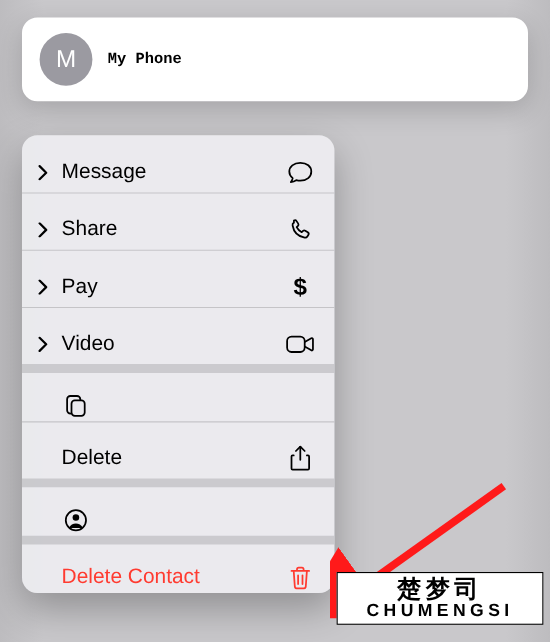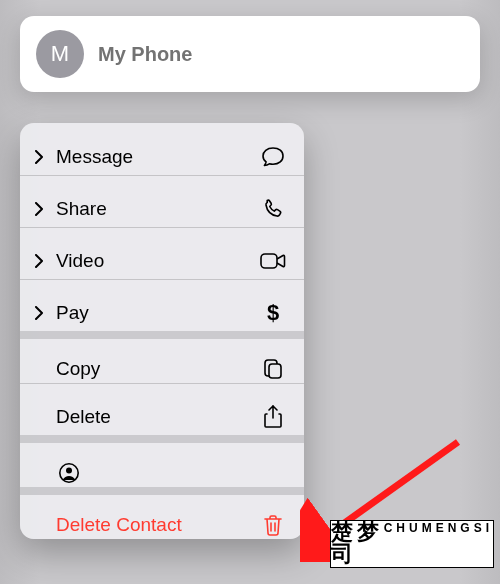--- a/index.html
+++ b/index.html
@@ -35,23 +35,24 @@
     color: #ffffff;
     font-size: 22px;
     font-weight: 500;
     display: flex;
     align-items: center;
     justify-content: center;
     flex: 0 0 auto;
   }
   .contact-name {
     margin-left: 14px;
-    font-size: 20px;
+    font-size: 14px;
     font-weight: 600;
-    color: #737373;
+    color: #000000;
+    font-family: Liberation Mono, monospace;
   }
 
   
   .menu {
     position: absolute;
     top: 123px;
     left: 20px;
     width: 284px;
     background: rgba(240,240,243,0.86);
     border-radius: 14px;
@@ -100,42 +101,42 @@
     top: 432px;
     left: 300px;
     pointer-events: none;
   }
 
   
   .watermark {
     position: absolute;
     right: 6px;
     bottom: 16px;
-    width: 164px;
+    width: 188px;
     height: 48px;
     background: #fff;
     border: 1px solid #000;
     box-sizing: border-box;
     display: flex;
-    flex-direction: row;
-    align-items: flex-start;
+    flex-direction: column;
+    align-items: center;
     justify-content: center;
     font-family: "Arial Black", Arial, sans-serif;
     line-height: 1;
   }
   .wm-cn {
     font-size: 22px;
     font-weight: 900;
     letter-spacing: 4px;
     color: #000;
     display: flex;
     align-items: baseline;
   }
   .wm-py {
-    font-size: 12px;
+    font-size: 16px;
     font-weight: 900;
     letter-spacing: 4px;
     color: #000;
     margin-top: 1px;
   }
 
   svg { display: block; }
 </style>
 </head>
 <body>
@@ -176,42 +177,41 @@
         </svg>
     </span>
   </div>
 
   <div class="menu-item">
     <span class="chev">
       <svg width="10" height="14" viewBox="0 0 10 14" fill="none">
           <path d="M2 1 L8 7 L2 13" stroke="#000" stroke-width="2" stroke-linecap="round" stroke-linejoin="round"></path>
         </svg>
     </span>
+    <span class="label">Pay</span>
+    <span class="ricon" style="font-weight:900;font-size:22px;">$</span>
+  </div>
+
+  <div class="menu-item">
+    <span class="chev">
+      <svg width="10" height="14" viewBox="0 0 10 14" fill="none">
+          <path d="M2 1 L8 7 L2 13" stroke="#000" stroke-width="2" stroke-linecap="round" stroke-linejoin="round"></path>
+        </svg>
+    </span>
     <span class="label">Video</span>
     <span class="ricon">
       <svg width="26" height="18" viewBox="0 0 26 18" fill="none">
           <rect x="1" y="2" width="16" height="14" rx="4" stroke="#000" stroke-width="1.6"></rect>
           <path d="M17 7l6-3.5c.7-.4 1.5.1 1.5.9v9.2c0 .8-.8 1.3-1.5.9L17 11" stroke="#000" stroke-width="1.6" stroke-linejoin="round"></path>
         </svg>
     </span>
   </div>
 
-  <div class="menu-item">
-    <span class="chev">
-      <svg width="10" height="14" viewBox="0 0 10 14" fill="none">
-          <path d="M2 1 L8 7 L2 13" stroke="#000" stroke-width="2" stroke-linecap="round" stroke-linejoin="round"></path>
-        </svg>
-    </span>
-    <span class="label">Pay</span>
-    <span class="ricon" style="font-weight:900;font-size:22px;">$</span>
-  </div>
-
   <div class="menu-item sep-thick">
     <span class="no-chev"></span>
-    <span class="label">Copy</span>
     <span class="ricon">
       <svg width="22" height="22" viewBox="0 0 22 22" fill="none">
           <rect x="7" y="6" width="12" height="14" rx="3" stroke="#000" stroke-width="1.6"></rect>
           <path d="M15 6V5a3 3 0 0 0-3-3H6a3 3 0 0 0-3 3v10a3 3 0 0 0 3 3h1" stroke="#000" stroke-width="1.6"></path>
         </svg>
     </span>
   </div>
 
   <div class="menu-item">
     <span class="no-chev"></span>

